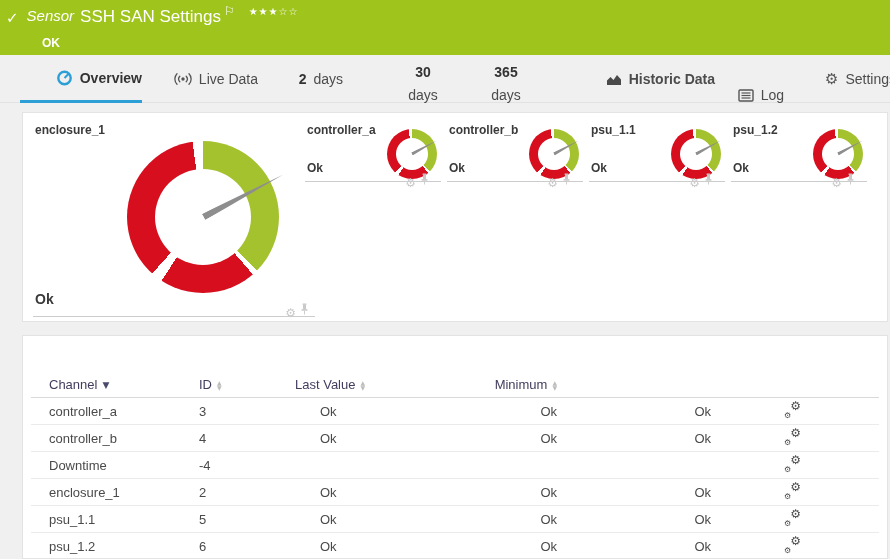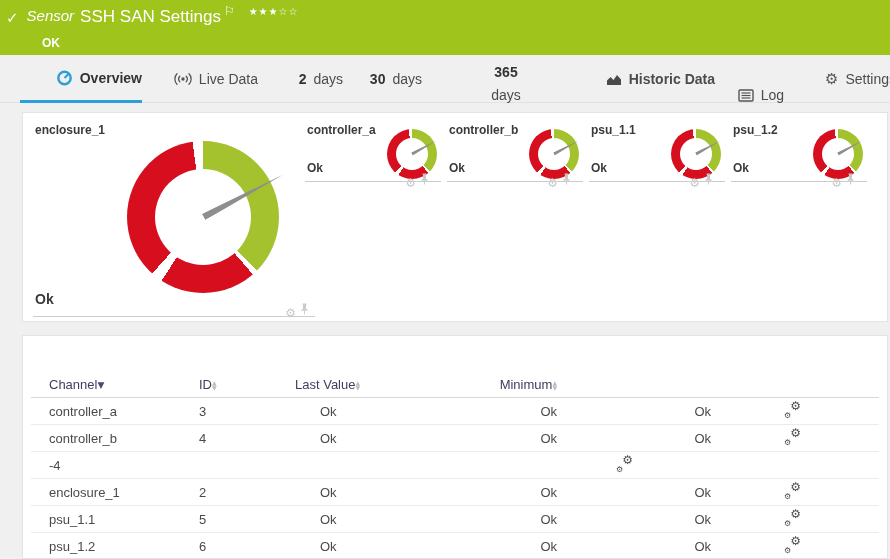--- a/index.html
+++ b/index.html
@@ -58,21 +58,21 @@
   .needle{position:absolute;left:50%;top:50%;background:#8e8e8e;transform-origin:50% 100%;transform:rotate(62deg);
     clip-path:polygon(50% 0%,100% 100%,0% 100%);z-index:2;}
   .needle-big{width:7px;height:90px;margin-left:-3.5px;margin-top:-90px;}
   .needle-s{width:3.5px;height:28px;margin-left:-1.75px;margin-top:-28px;}
 
   
   .table-wrap{margin:36px 8px 0 8px;}
   .trow{display:grid;grid-template-columns:150px 96px 190px 72px 154px 1fr;align-items:center;
         padding-left:18px;box-sizing:border-box;height:27px;font-size:13px;color:#4a4a4a;border-bottom:1px solid #ebebeb;}
   .trow-head{height:26px;border-bottom:1px solid #d9d9d9;color:#413d5e;cursor:default;}
-  .trow-head .hcell{display:flex;align-items:center;cursor:pointer;}
+  .trow-head .hcell{display:flex;align-items:center;gap:5px;cursor:pointer;}
   .hcell.right,.vcell.right{justify-content:flex-end;text-align:right;}
   .hcell.right{display:flex;justify-content:flex-end;}
   .vcell.indent{padding-left:25px;}
   .sort-desc{font-size:9px;color:#4a4a6a;font-family:"DejaVu Sans",sans-serif;}
   .sort-both{display:inline-flex;flex-direction:column;line-height:5px;font-size:6px;color:#bcbcbc;font-family:"DejaVu Sans",sans-serif;}
   .gearcell{display:flex;justify-content:flex-end;padding-right:78px;}
   .gearpair{position:relative;width:18px;height:16px;cursor:pointer;}
   .gearpair .g1{position:absolute;right:0;top:-3px;font-size:12px;color:#4d4d4d;font-family:"DejaVu Sans",sans-serif;line-height:1;}
   .gearpair .g2{position:absolute;left:1px;bottom:-1px;font-size:8px;color:#4d4d4d;font-family:"DejaVu Sans",sans-serif;line-height:1;}
 </style>
@@ -108,21 +108,21 @@
             <circle cx="9" cy="7" r="1.7" fill="#555"></circle>
             <path d="M5.8 4.2 a4.2 4.2 0 0 0 0 5.6 M3 1.8 a7.4 7.4 0 0 0 0 10.4 M12.2 4.2 a4.2 4.2 0 0 1 0 5.6 M15 1.8 a7.4 7.4 0 0 1 0 10.4" fill="none" stroke="#555" stroke-width="1.3" stroke-linecap="round"></path>
           </svg>
       </span>
       <span>Live Data</span>
     </div>
     <div class="tab" style="left:283px;width:60px;">
       <span class="num">2</span>
       <span>days</span>
     </div>
-    <div class="tab" style="left:354px;width:68px;">
+    <div class="tab" style="left:389px;width:68px;flex-direction:column;">
       <span class="num">30</span>
       <span>days</span>
     </div>
     <div class="tab" style="left:468px;width:76px;flex-direction:column;">
       <span class="num">365</span>
       <span>days</span>
     </div>
     <div class="tab" style="left:603px;width:112px;font-weight:bold;">
       <span class="ic">
         <svg width="16" height="14" viewBox="0 0 16 14">
@@ -295,20 +295,21 @@
         <div class="vcell right">Ok</div>
         <div class="gearcell">
             <span class="gearpair">
               <span class="g1">⚙</span>
               <span class="g2">⚙</span>
             </span>
           </div>
       </div>
 
       <div class="trow">
+        <div class="vcell">Downtime</div>
         <div class="vcell">-4</div>
         <div class="vcell indent"></div>
         <div class="vcell right"></div>
         <div class="vcell right"></div>
         <div class="gearcell">
             <span class="gearpair">
               <span class="g1">⚙</span>
               <span class="g2">⚙</span>
             </span>
           </div>

